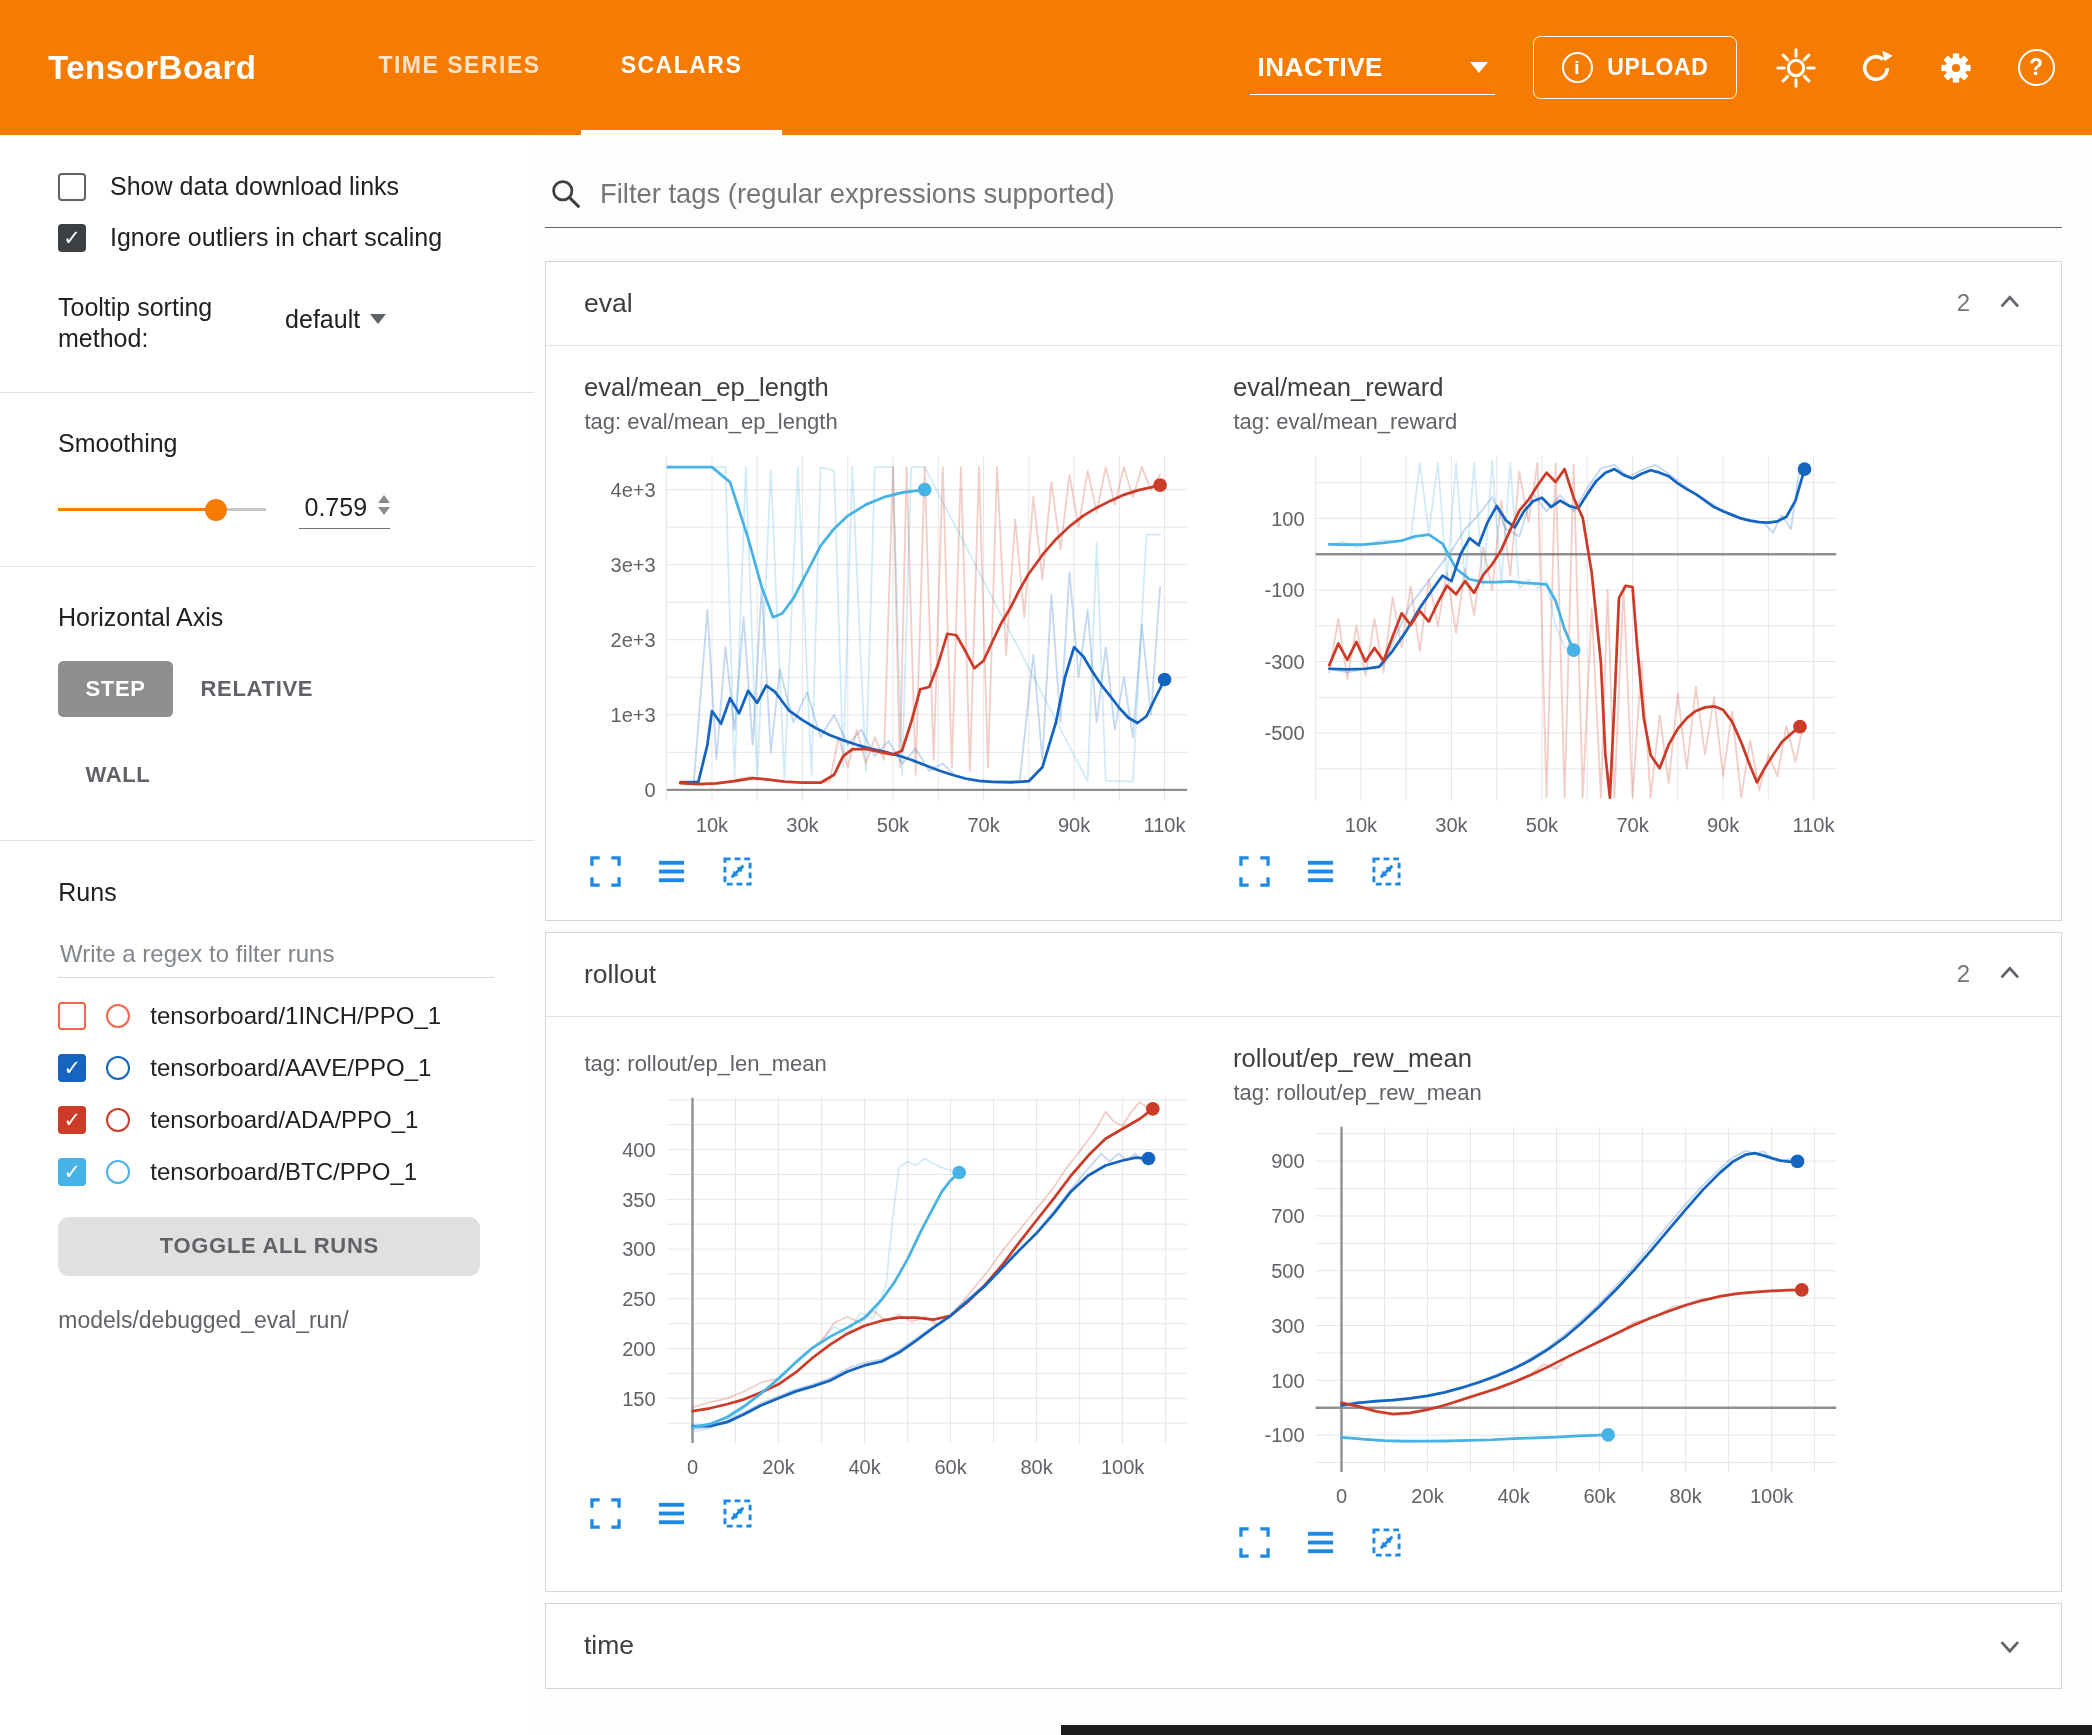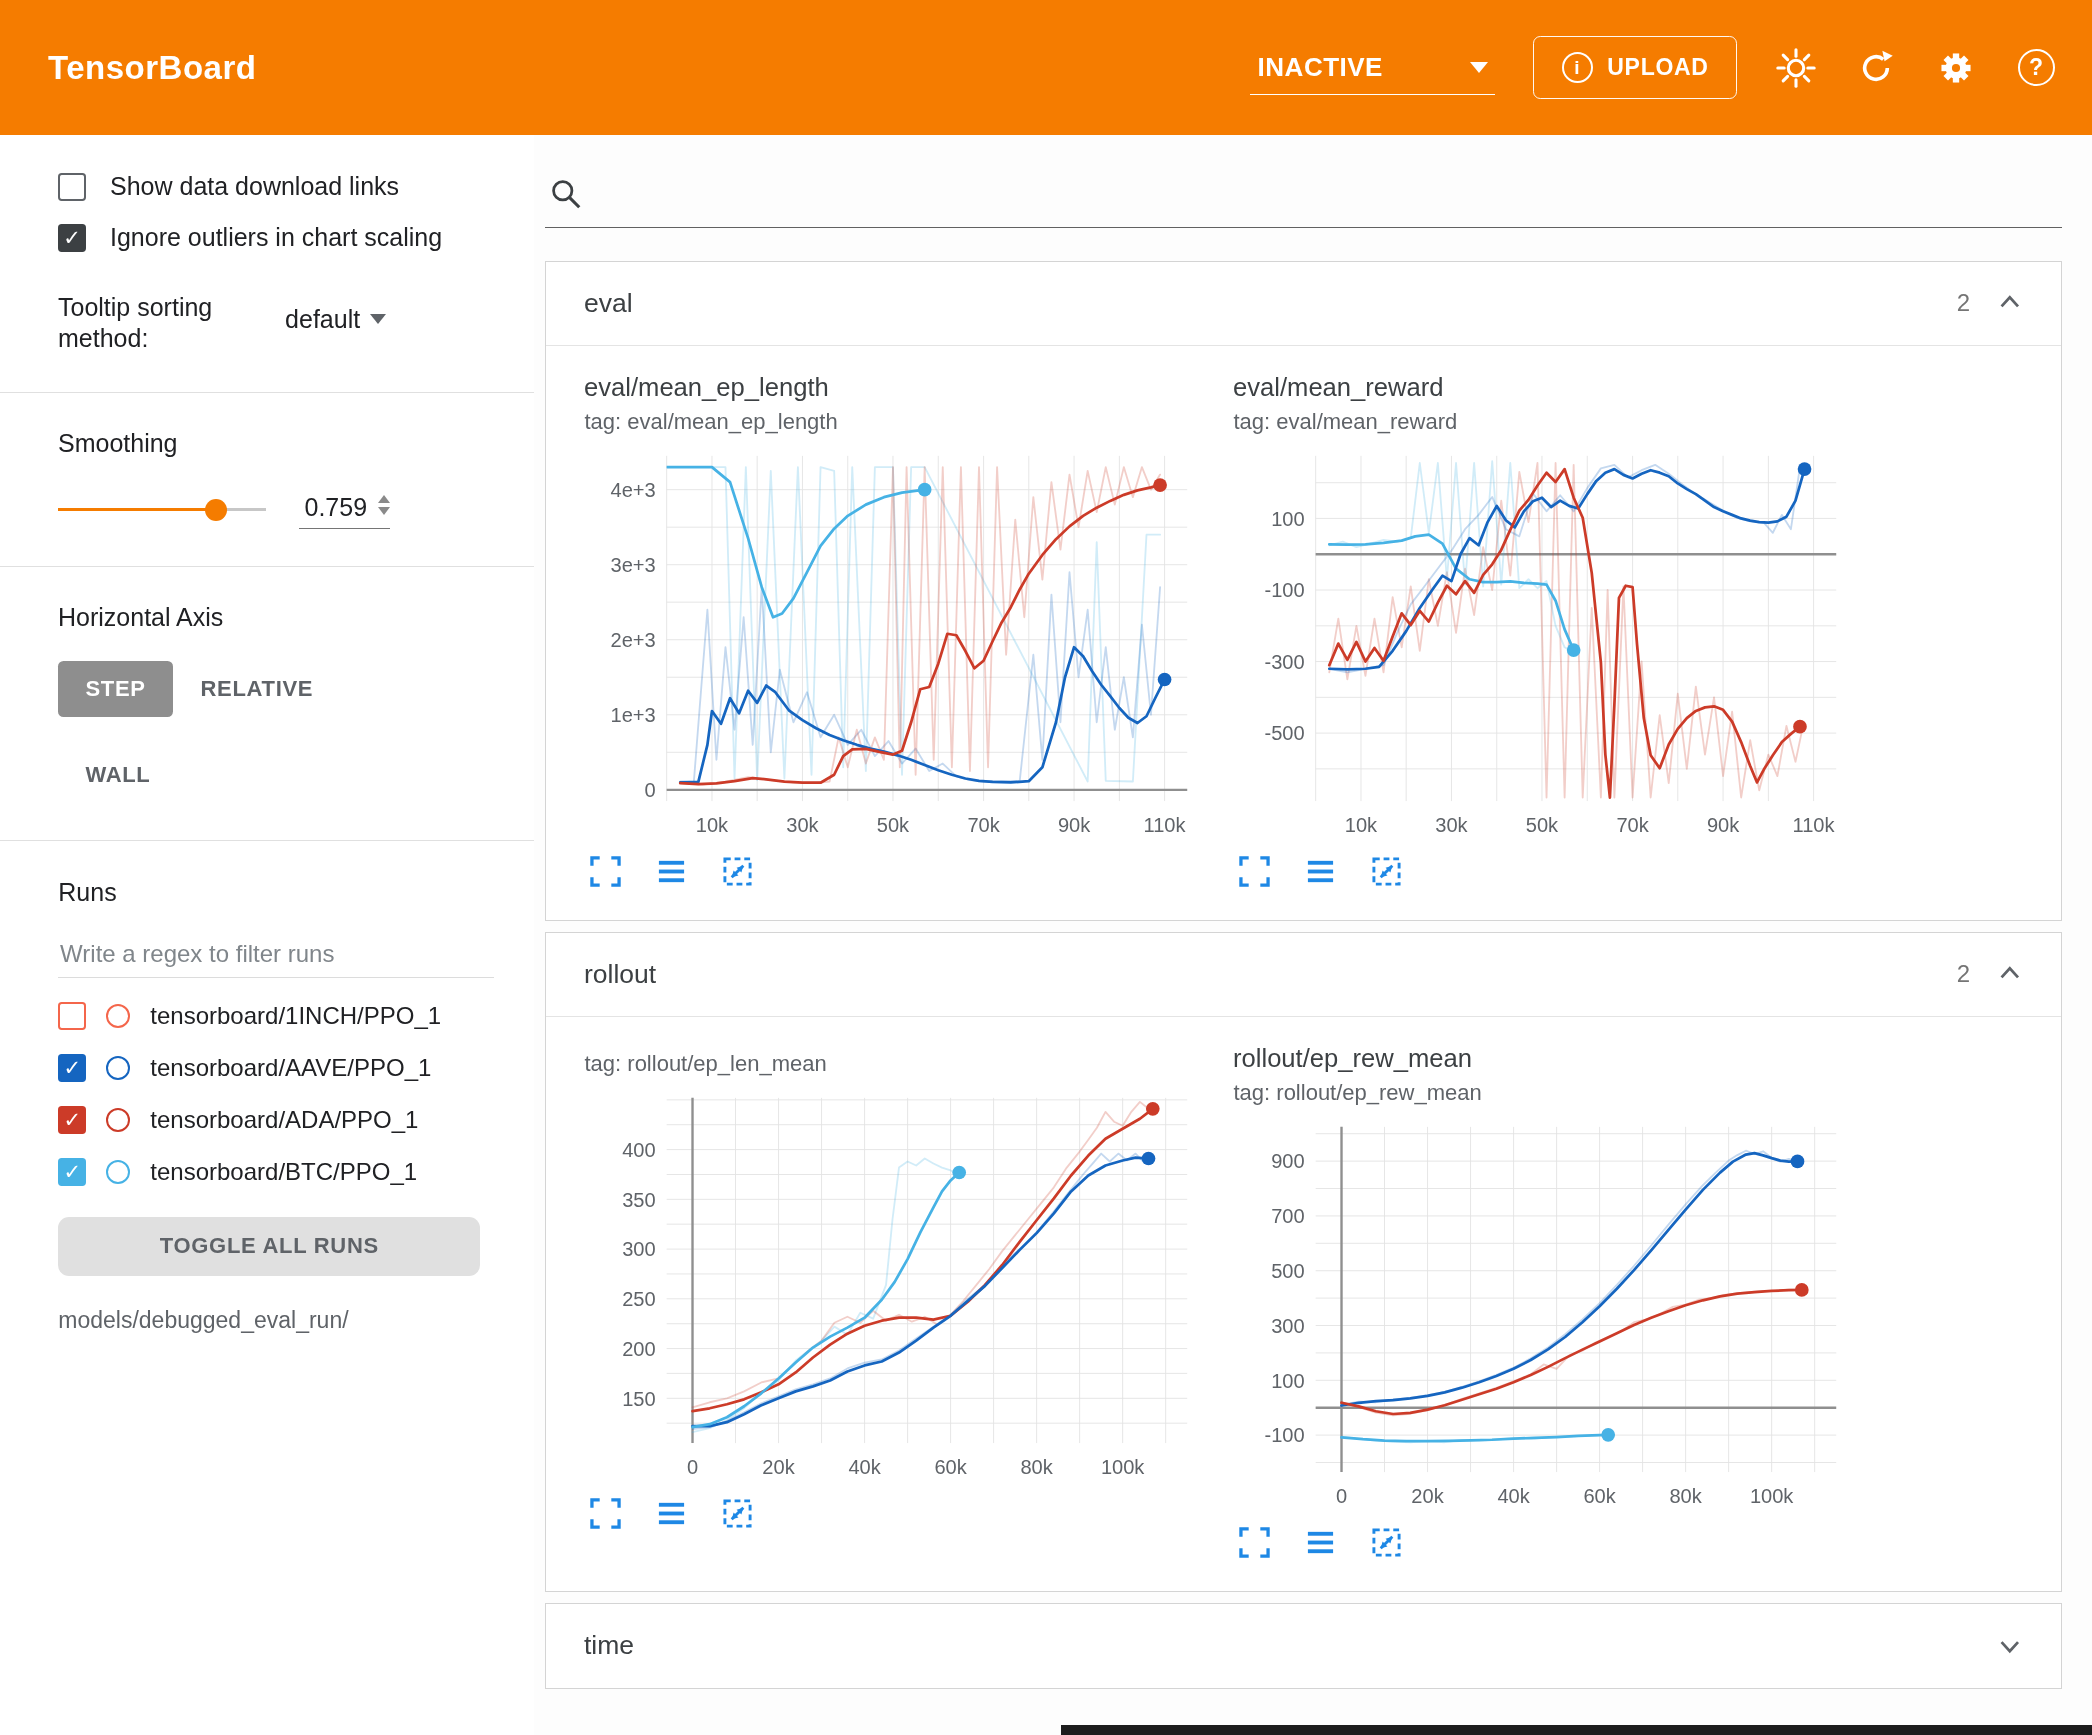--- a/index.html
+++ b/index.html
@@ -84,20 +84,24 @@
   .chart-plot{width:621px;height:402px}
   .chart-toolbar{display:flex;gap:31px;margin:9.1px 0 0 9.1px}
   .cticon{width:35px;height:35px;display:flex;align-items:center;justify-content:center;cursor:pointer}
   .bottom-strip{position:absolute;left:527px;right:0;bottom:0;height:10px;background:#1d1d1d}
 </style>
 </head>
 <body>
 
 <div class="header">
   <div class="brand">TensorBoard</div>
+  <div class="tabs">
+    <div class="tab">TIME SERIES</div>
+    <div class="tab active">SCALARS</div>
+  </div>
   <div class="header-right">
     <div class="status-select">
       <span>INACTIVE</span>
       <span class="caret"></span>
     </div>
     <div class="upload-btn">
       <span class="circle-glyph">i</span>
       <span>UPLOAD</span>
     </div>
     <div class="hicon">
@@ -225,20 +229,21 @@
     </div>
   </aside>
 
   <main class="main">
 
     <div class="filter-row">
       <svg width="33" height="33" viewBox="0 0 36 36">
         <circle cx="15" cy="15" r="10" fill="none" stroke="#3c4043" stroke-width="3"></circle>
         <line x1="22.5" y1="22.5" x2="33" y2="33" stroke="#3c4043" stroke-width="3.4"></line>
       </svg>
+      <input class="tag-filter" placeholder="Filter tags (regular expressions supported)" style="">
     </div>
 
     <section class="section-card">
       <div class="section-head">
         <span class="section-title">eval</span>
         <span class="section-right">
           <span class="section-count">2</span>
           <span class="chev">
             <svg width="25.6" height="25.6" viewBox="0 0 28 28">
                 <polyline points="5,18 14,8 23,18" fill="none" stroke="#5f6368" stroke-width="3"></polyline>

